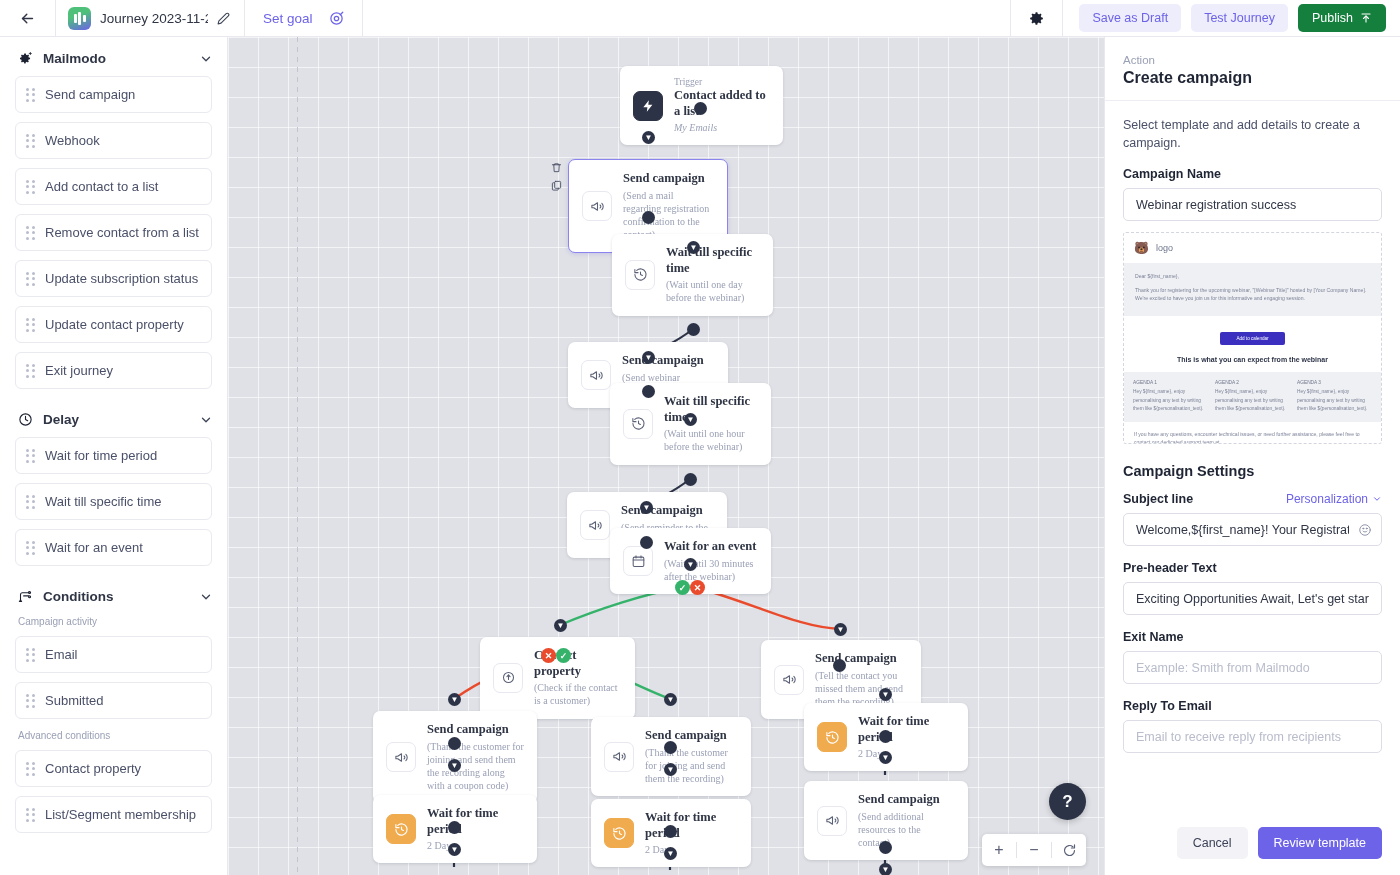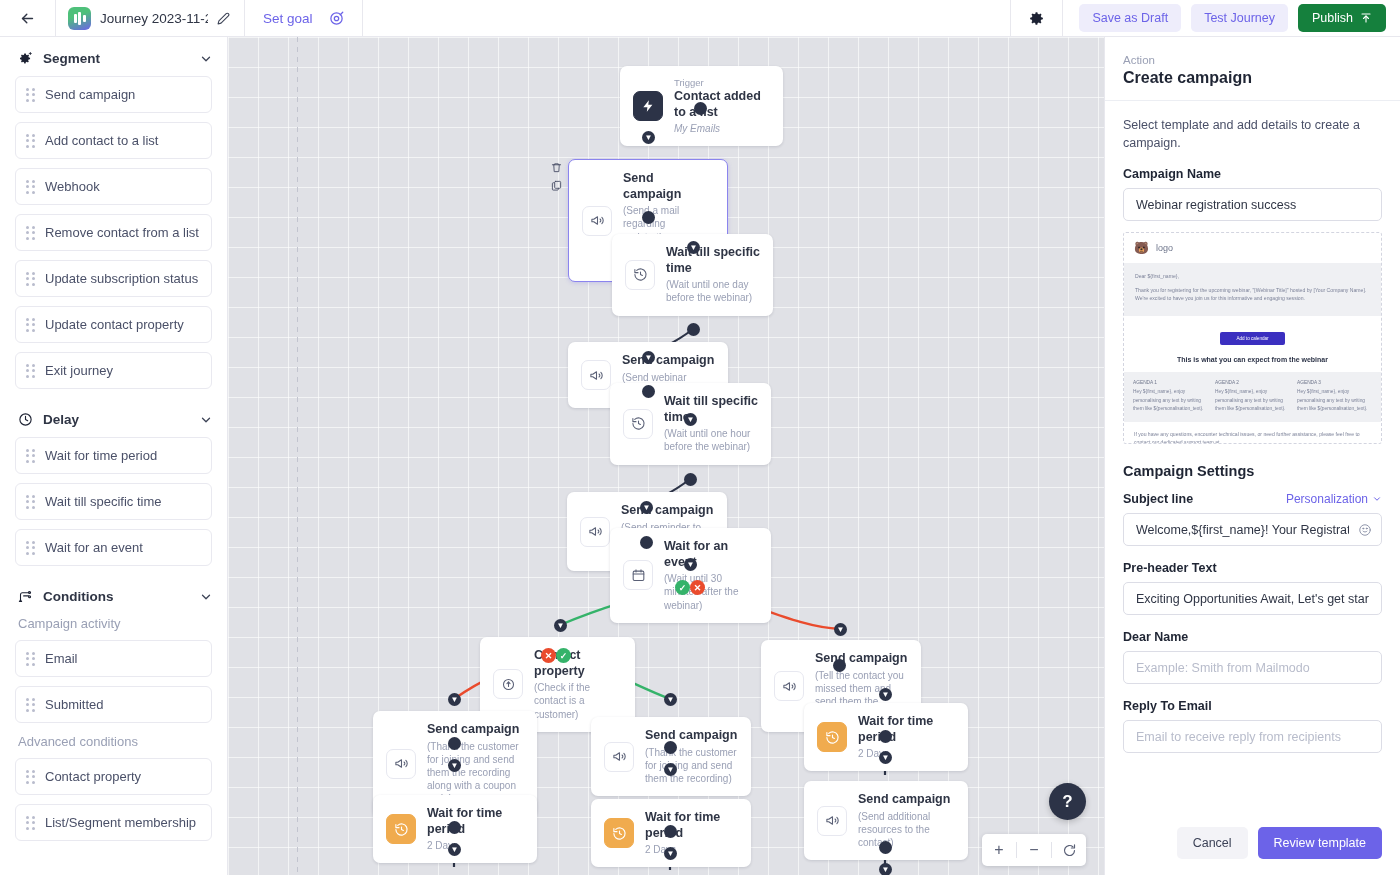--- a/index.html
+++ b/index.html
@@ -77,21 +77,21 @@
     display: flex; align-items: center; gap: 11px;
     margin: 0 15px 9px 15px; height: 37px; padding: 0 10px;
     border: 1px solid #e9e9f0; border-radius: 6px; background: #fff; cursor: grab;
   }
   .sb-item-label { font-size: 13px; color: #4a5068; }
   .grip {
     display: grid; grid-template-columns: 3px 3px; grid-gap: 2.5px;
     width: 8px; flex: 0 0 auto;
   }
   .grip b { display:block; width:3px; height:3px; border-radius:50%; background:#b9bccd; }
-  .sb-subhead { font-size: 13px; color: #9aa0b5; padding: 2px 18px 9px 18px; }
+  .sb-subhead { font-size: 10px; color: #9aa0b5; padding: 2px 18px 9px 18px; }
 
   
   .canvas {
     position: absolute; top: 37px; left: 228px; width: 876px; height: 838px;
     background-color: #e0e1e6;
     background-image:
       linear-gradient(to right, rgba(255,255,255,.62) 1px, transparent 1px),
       linear-gradient(to bottom, rgba(255,255,255,.62) 1px, transparent 1px);
     background-size: 30px 30px;
     overflow: hidden; z-index: 10;
@@ -109,21 +109,21 @@
     cursor: pointer;
   }
   .node.selected { border: 1px solid #8b84ee; box-shadow: 0 1px 4px rgba(108,99,232,.25); }
   .node-ico {
     width: 30px; height: 30px; border-radius: 7px; flex: 0 0 auto;
     display: flex; align-items: center; justify-content: center;
     border: 1px solid #e7e8f0; background: #fff; color: #5a6076;
   }
   .node-ico.dark { background: #2c3347; border-color: #2c3347; color: #fff; }
   .node-ico.amber { background: #f0ab4e; border-color: #f0ab4e; color: #fff; }
-  .node-body { min-width: 0; }
+  .node-body { min-width: 0; font-family: Liberation Serif, serif; }
   .node-kicker { font-size: 9.5px; color: #9aa0b5; margin-bottom: 1px; }
   .node-title { font-size: 12.5px; font-weight: bold; color: #2f3545; line-height: 1.25; }
   .node-sub { font-size: 10px; color: #9aa0b5; line-height: 1.32; margin-top: 2px; }
   .node-sub.ital { font-style: italic; }
 
   .port {
     position: absolute; width: 13px; height: 13px; border-radius: 50%;
     background: #2c3347; z-index: 14;
   }
   .port.plus {
@@ -281,21 +281,21 @@
   </div>
 
   <div class="sidebar">
 
     <div class="sb-group-head">
       <svg width="15" height="15" viewBox="0 0 24 24" fill="#1d2233">
         <path d="M11 8.5A3.4 3.4 0 1 0 11 15.3 3.4 3.4 0 0 0 11 8.5zm0 5.3a1.9 1.9 0 1 1 0-3.8 1.9 1.9 0 0 1 0 3.8z"></path>
         <path d="M19.3 13V10.9l-2-.4a6.2 6.2 0 0 0-.7-1.7l1.1-1.6-1.5-1.5-1.6 1.1a6.2 6.2 0 0 0-1.7-.7l-.4-2H10l-.4 2a6.2 6.2 0 0 0-1.7.7L6.3 5.7 4.8 7.2l1.1 1.6a6.2 6.2 0 0 0-.7 1.7l-2 .4V13l2 .4a6.2 6.2 0 0 0 .7 1.7l-1.1 1.6 1.5 1.5 1.6-1.1a6.2 6.2 0 0 0 1.7.7l.4 2h2.1l.4-2a6.2 6.2 0 0 0 1.7-.7l1.6 1.1 1.5-1.5-1.1-1.6a6.2 6.2 0 0 0 .7-1.7l2-.4z"></path>
         <path d="M19 1.5h1.3v1.7H22v1.3h-1.7V6.2H19V4.5h-1.7V3.2H19z"></path>
       </svg>
-      <div class="ghead-title">Segment</div>
+      <div class="ghead-title">Mailmodo</div>
       <span class="sb-chev">
         <svg width="14" height="14" viewBox="0 0 24 24" fill="none" stroke="#3d4457" stroke-width="2.2" stroke-linecap="round" stroke-linejoin="round">
             <polyline points="6 9 12 15 18 9"></polyline>
           </svg>
       </span>
     </div>
 
     <div class="sb-item">
       <span class="grip">
           <b></b>
@@ -309,32 +309,32 @@
     </div>
     <div class="sb-item">
       <span class="grip">
           <b></b>
           <b></b>
           <b></b>
           <b></b>
           <b></b>
           <b></b>
         </span>
+      <span class="sb-item-label">Webhook</span>
+    </div>
+    <div class="sb-item">
+      <span class="grip">
+          <b></b>
+          <b></b>
+          <b></b>
+          <b></b>
+          <b></b>
+          <b></b>
+        </span>
       <span class="sb-item-label">Add contact to a list</span>
-    </div>
-    <div class="sb-item">
-      <span class="grip">
-          <b></b>
-          <b></b>
-          <b></b>
-          <b></b>
-          <b></b>
-          <b></b>
-        </span>
-      <span class="sb-item-label">Webhook</span>
     </div>
     <div class="sb-item">
       <span class="grip">
           <b></b>
           <b></b>
           <b></b>
           <b></b>
           <b></b>
           <b></b>
         </span>
@@ -864,21 +864,21 @@
               <circle cx="15" cy="9.5" r=".9" fill="#8a90a6"></circle>
           </svg>
         </span>
       </div>
 
       <div class="rp-gap"></div>
       <div class="rp-label">Pre-header Text</div>
       <input class="rp-field" type="text" value="Exciting Opportunities Await, Let's get started!" style="">
 
       <div class="rp-gap"></div>
-      <div class="rp-label">Dear Name</div>
+      <div class="rp-label">Exit Name</div>
       <input class="rp-field" type="text" placeholder="Example: Smith from Mailmodo" style="">
 
       <div class="rp-gap"></div>
       <div class="rp-label">Reply To Email</div>
       <input class="rp-field" type="text" placeholder="Email to receive reply from recipients" style="">
     </div>
 
     <div class="rp-foot">
       <button class="btn-cancel">Cancel</button>
       <button class="btn-review">Review template</button>

